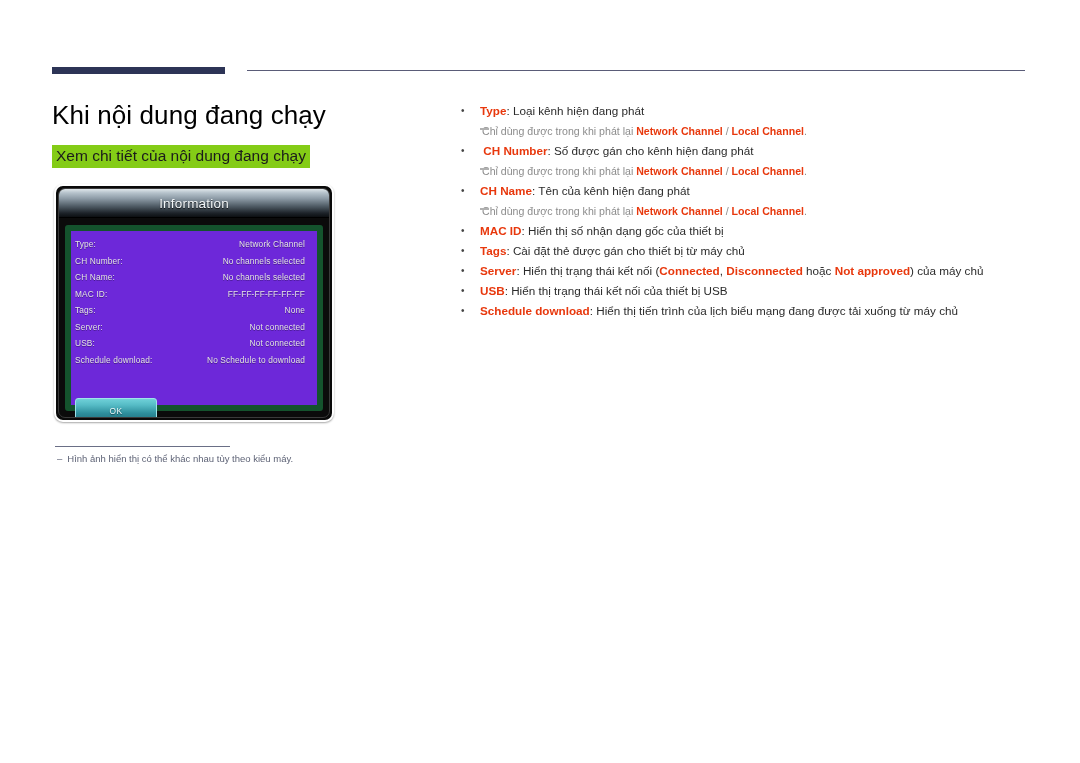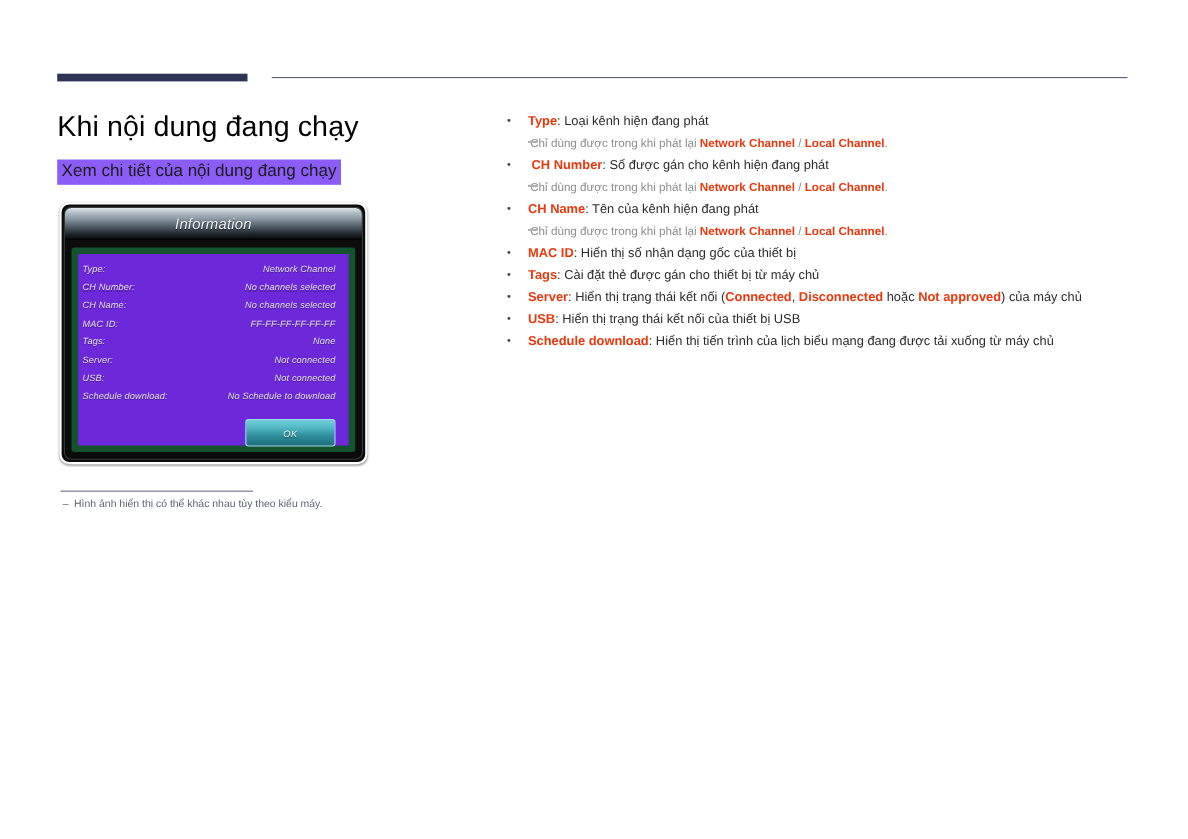--- a/index.html
+++ b/index.html
@@ -40,21 +40,21 @@
     top: 100px;
     font-size: 26px;
     color: #000000;
     letter-spacing: .1px;
     white-space: nowrap;
   }
   .sub-title {
     position: absolute;
     left: 52px;
     top: 145px;
-    background: #8b5cf6;
+    background: #84cc16;
     color: #1b1b1b;
     font-size: 15.5px;
     padding: 2px 4px 3px 4px;
     white-space: nowrap;
   }
 
   
   .osd {
     position: absolute;
     left: 54px;
@@ -69,21 +69,20 @@
     overflow: hidden;
   }
   .osd-inner {
     position: absolute;
     left: 2px; top: 2px; right: 2px; bottom: 2px;
     border: 1px solid #3a3a3a;
     border-radius: 7px;
     background: #0b0b0b;
     box-sizing: border-box;
     overflow: hidden;
-    font-style: italic;
   }
   .osd-titlebar {
     position: absolute;
     left: 0; top: 0;
     width: 100%;
     height: 28px;
     background: linear-gradient(to bottom,
        #dfe6ea 0%, #b5c2cb 14%, #8d9ba6 34%,
        #4e5a64 62%, #1d2329 86%, #0c0f12 100%);
     display: flex;
@@ -117,22 +116,22 @@
     font-size: 8.3px;
     color: #e3e3e3;
     letter-spacing: .15px;
     text-shadow: 0 1px 0 rgba(0,0,0,.35);
   }
   .osd-row .lbl { white-space: nowrap; }
   .osd-row .val { white-space: nowrap; }
 
   .osd-btn-wrap {
     display: flex;
-    justify-content: flex-end;
-    margin-top: 10px;
+    justify-content: flex-start;
+    margin-top: 27px;
   }
   .osd-btn {
     width: 80px;
     height: 23px;
     border: 1px solid #9fe3ea;
     border-radius: 3px;
     background: linear-gradient(to bottom,
         #6fd0d8 0%, #56bcc6 26%, #2e8e9c 62%, #1f6f7c 100%);
     color: #eaf9fb;
     font-size: 8.4px;

